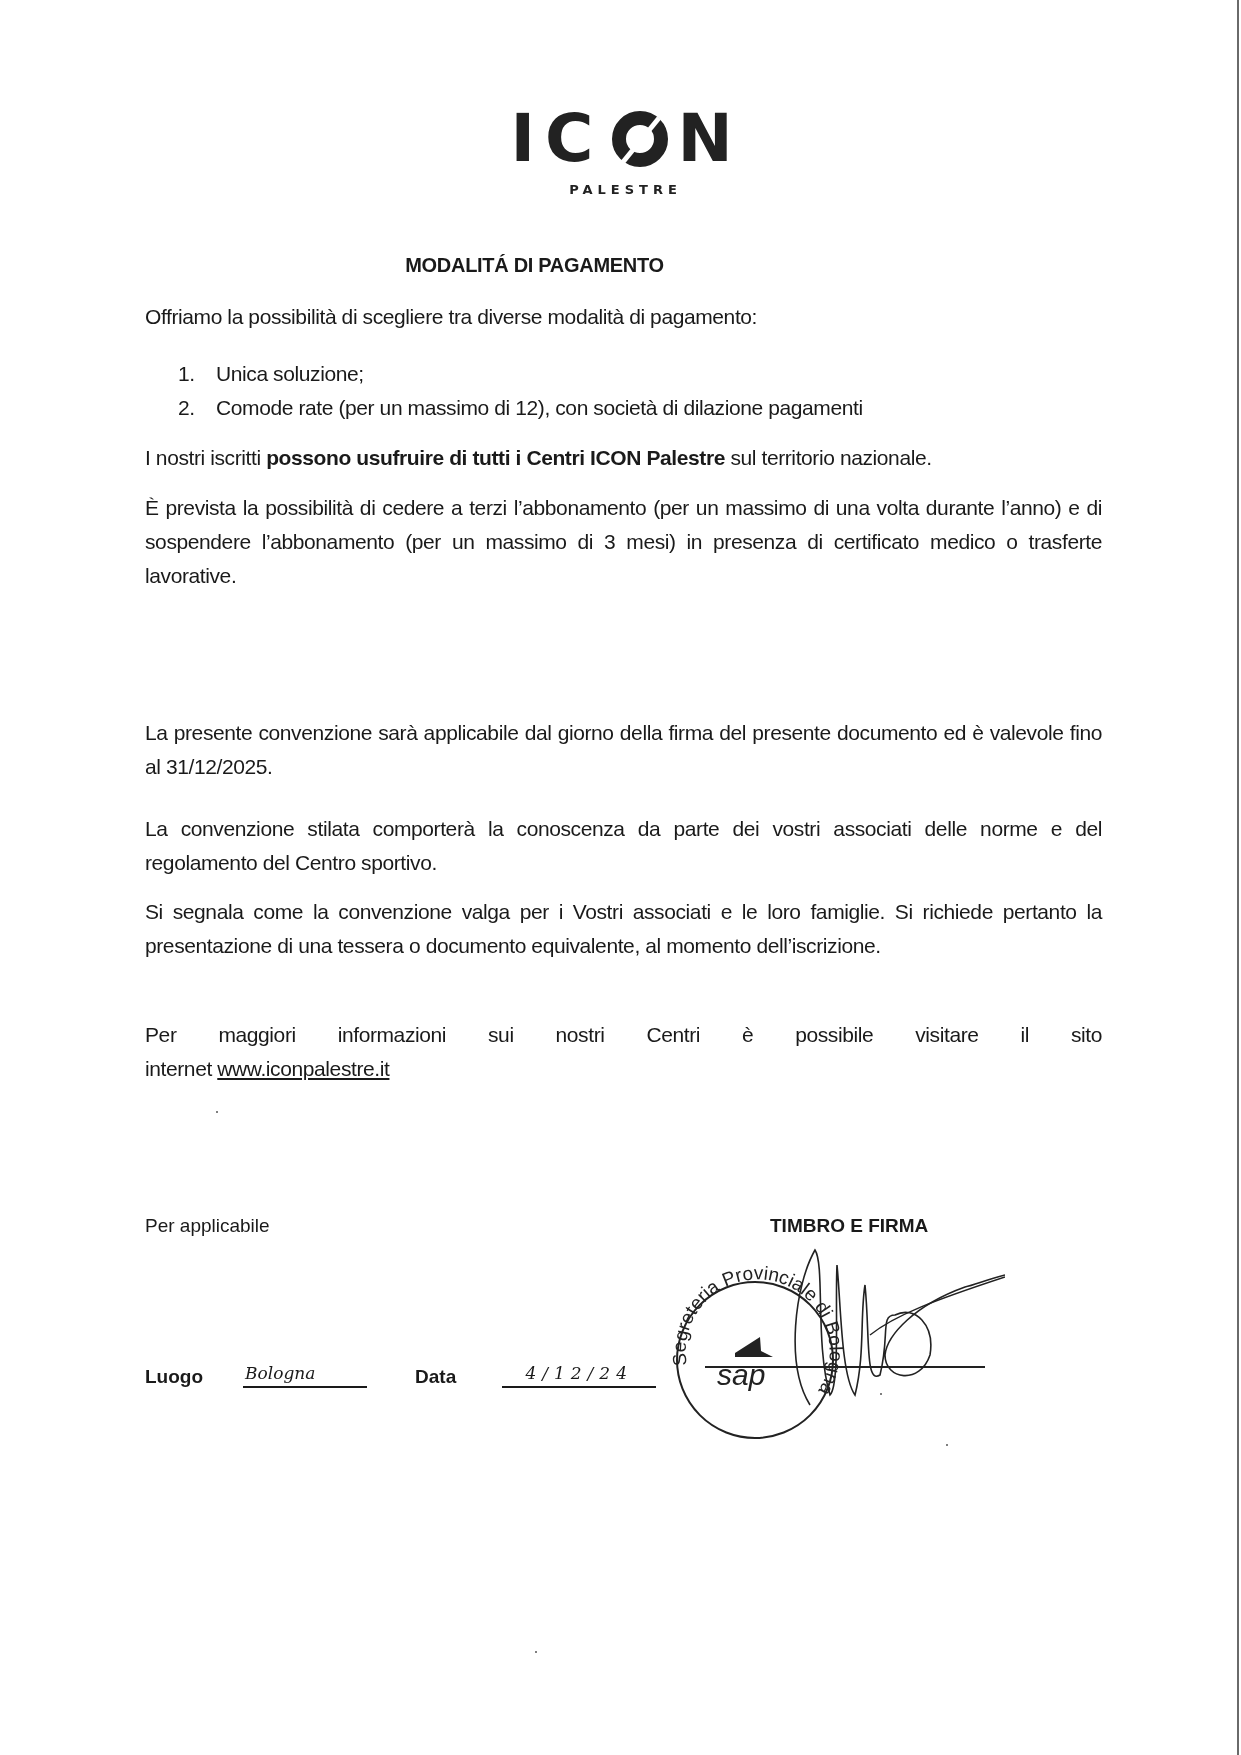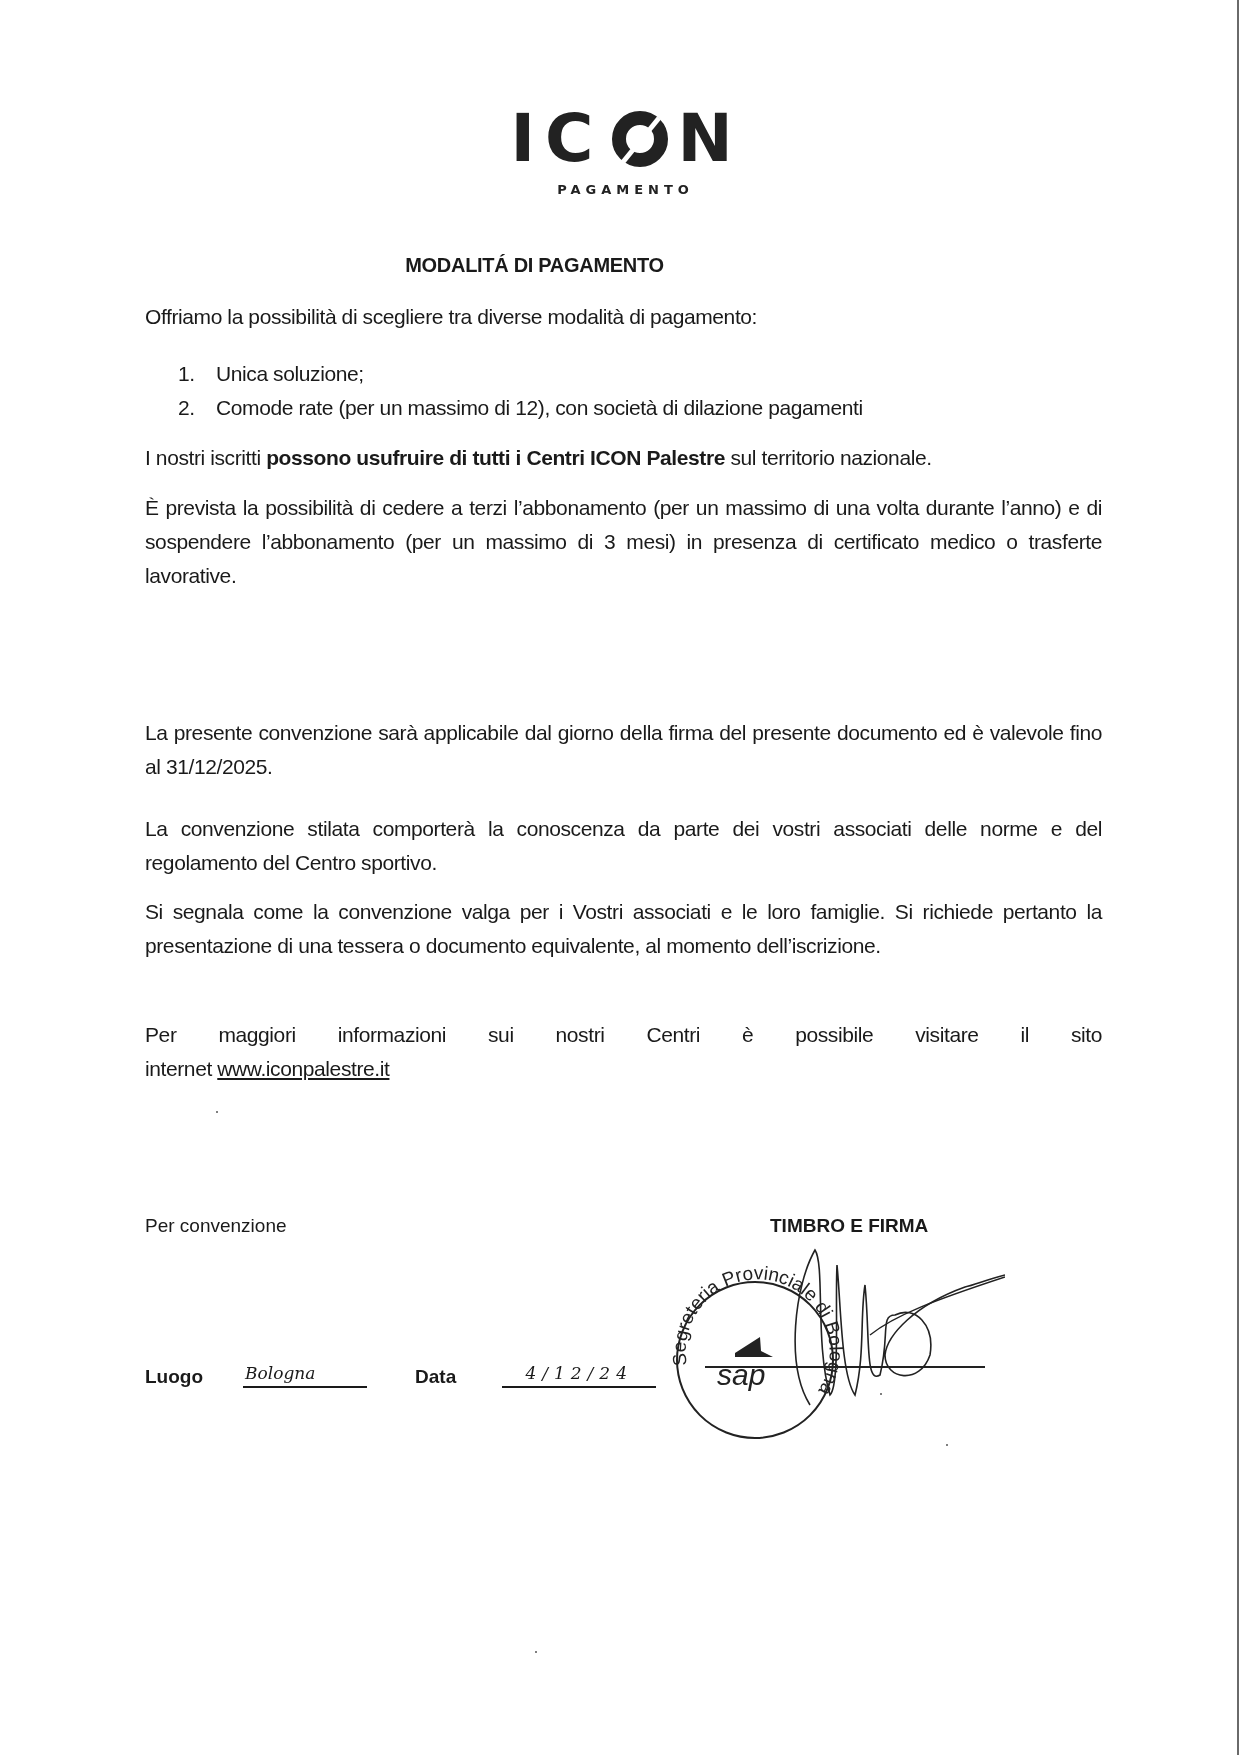--- a/index.html
+++ b/index.html
@@ -53,21 +53,21 @@
       <span>I</span>
       <span>C</span>
       <span class="logo-o">
         <svg width="58" height="58" viewBox="0 0 58 58">
           <circle cx="29" cy="29" r="21" fill="none" stroke="#222" stroke-width="14"></circle>
           <line x1="12" y1="52" x2="48" y2="8" stroke="#fff" stroke-width="5"></line>
         </svg>
       </span>
       <span>N</span>
     </div>
-    <div class="logo-sub">PAGAMENTO</div>
+    <div class="logo-sub">PALESTRE</div>
   </div>
 
   <div class="h" style="top:254px;">MODALITÁ DI PAGAMENTO</div>
 
   <div class="p" style="top:300px;">Offriamo la possibilità di scegliere tra diverse modalità di pagamento:</div>
 
   <ol class="list">
     <li>
       <span class="num">1.</span>
       <span>Unica soluzione;</span>
@@ -87,21 +87,21 @@
 
   <div class="p justify" style="top:895px;">Si segnala come la convenzione valga per i Vostri associati e le loro famiglie. Si richiede pertanto la presentazione di una tessera o documento equivalente, al momento dell’iscrizione.</div>
 
   <div class="p justify" style="top:812px;">La convenzione stilata comporterà la conoscenza da parte dei vostri associati delle norme e del regolamento del Centro sportivo.</div>
 
   <div class="p" style="top:1052px;"><span>internet </span><a class="link" href="#">www.iconpalestre.it</a></div>
   <div class="p justify-full" style="top:1018px;">Per maggiori informazioni sui nostri Centri è possibile visitare il sito</div>
 
   <span class="dot" style="left:216px; top:1111px;"></span>
 
-  <div class="sig-left">Per convenzione</div>
+  <div class="sig-left">Per applicabile</div>
   <div class="sig-right">TIMBRO E FIRMA</div>
 
   <div class="luogo-row">
     <span>Luogo</span>
     <span class="fill fill-luogo">Bologna</span>
     <span>Data</span>
     <span class="fill fill-data">4/12/24</span>
   </div>
 
   <div class="stamp">

